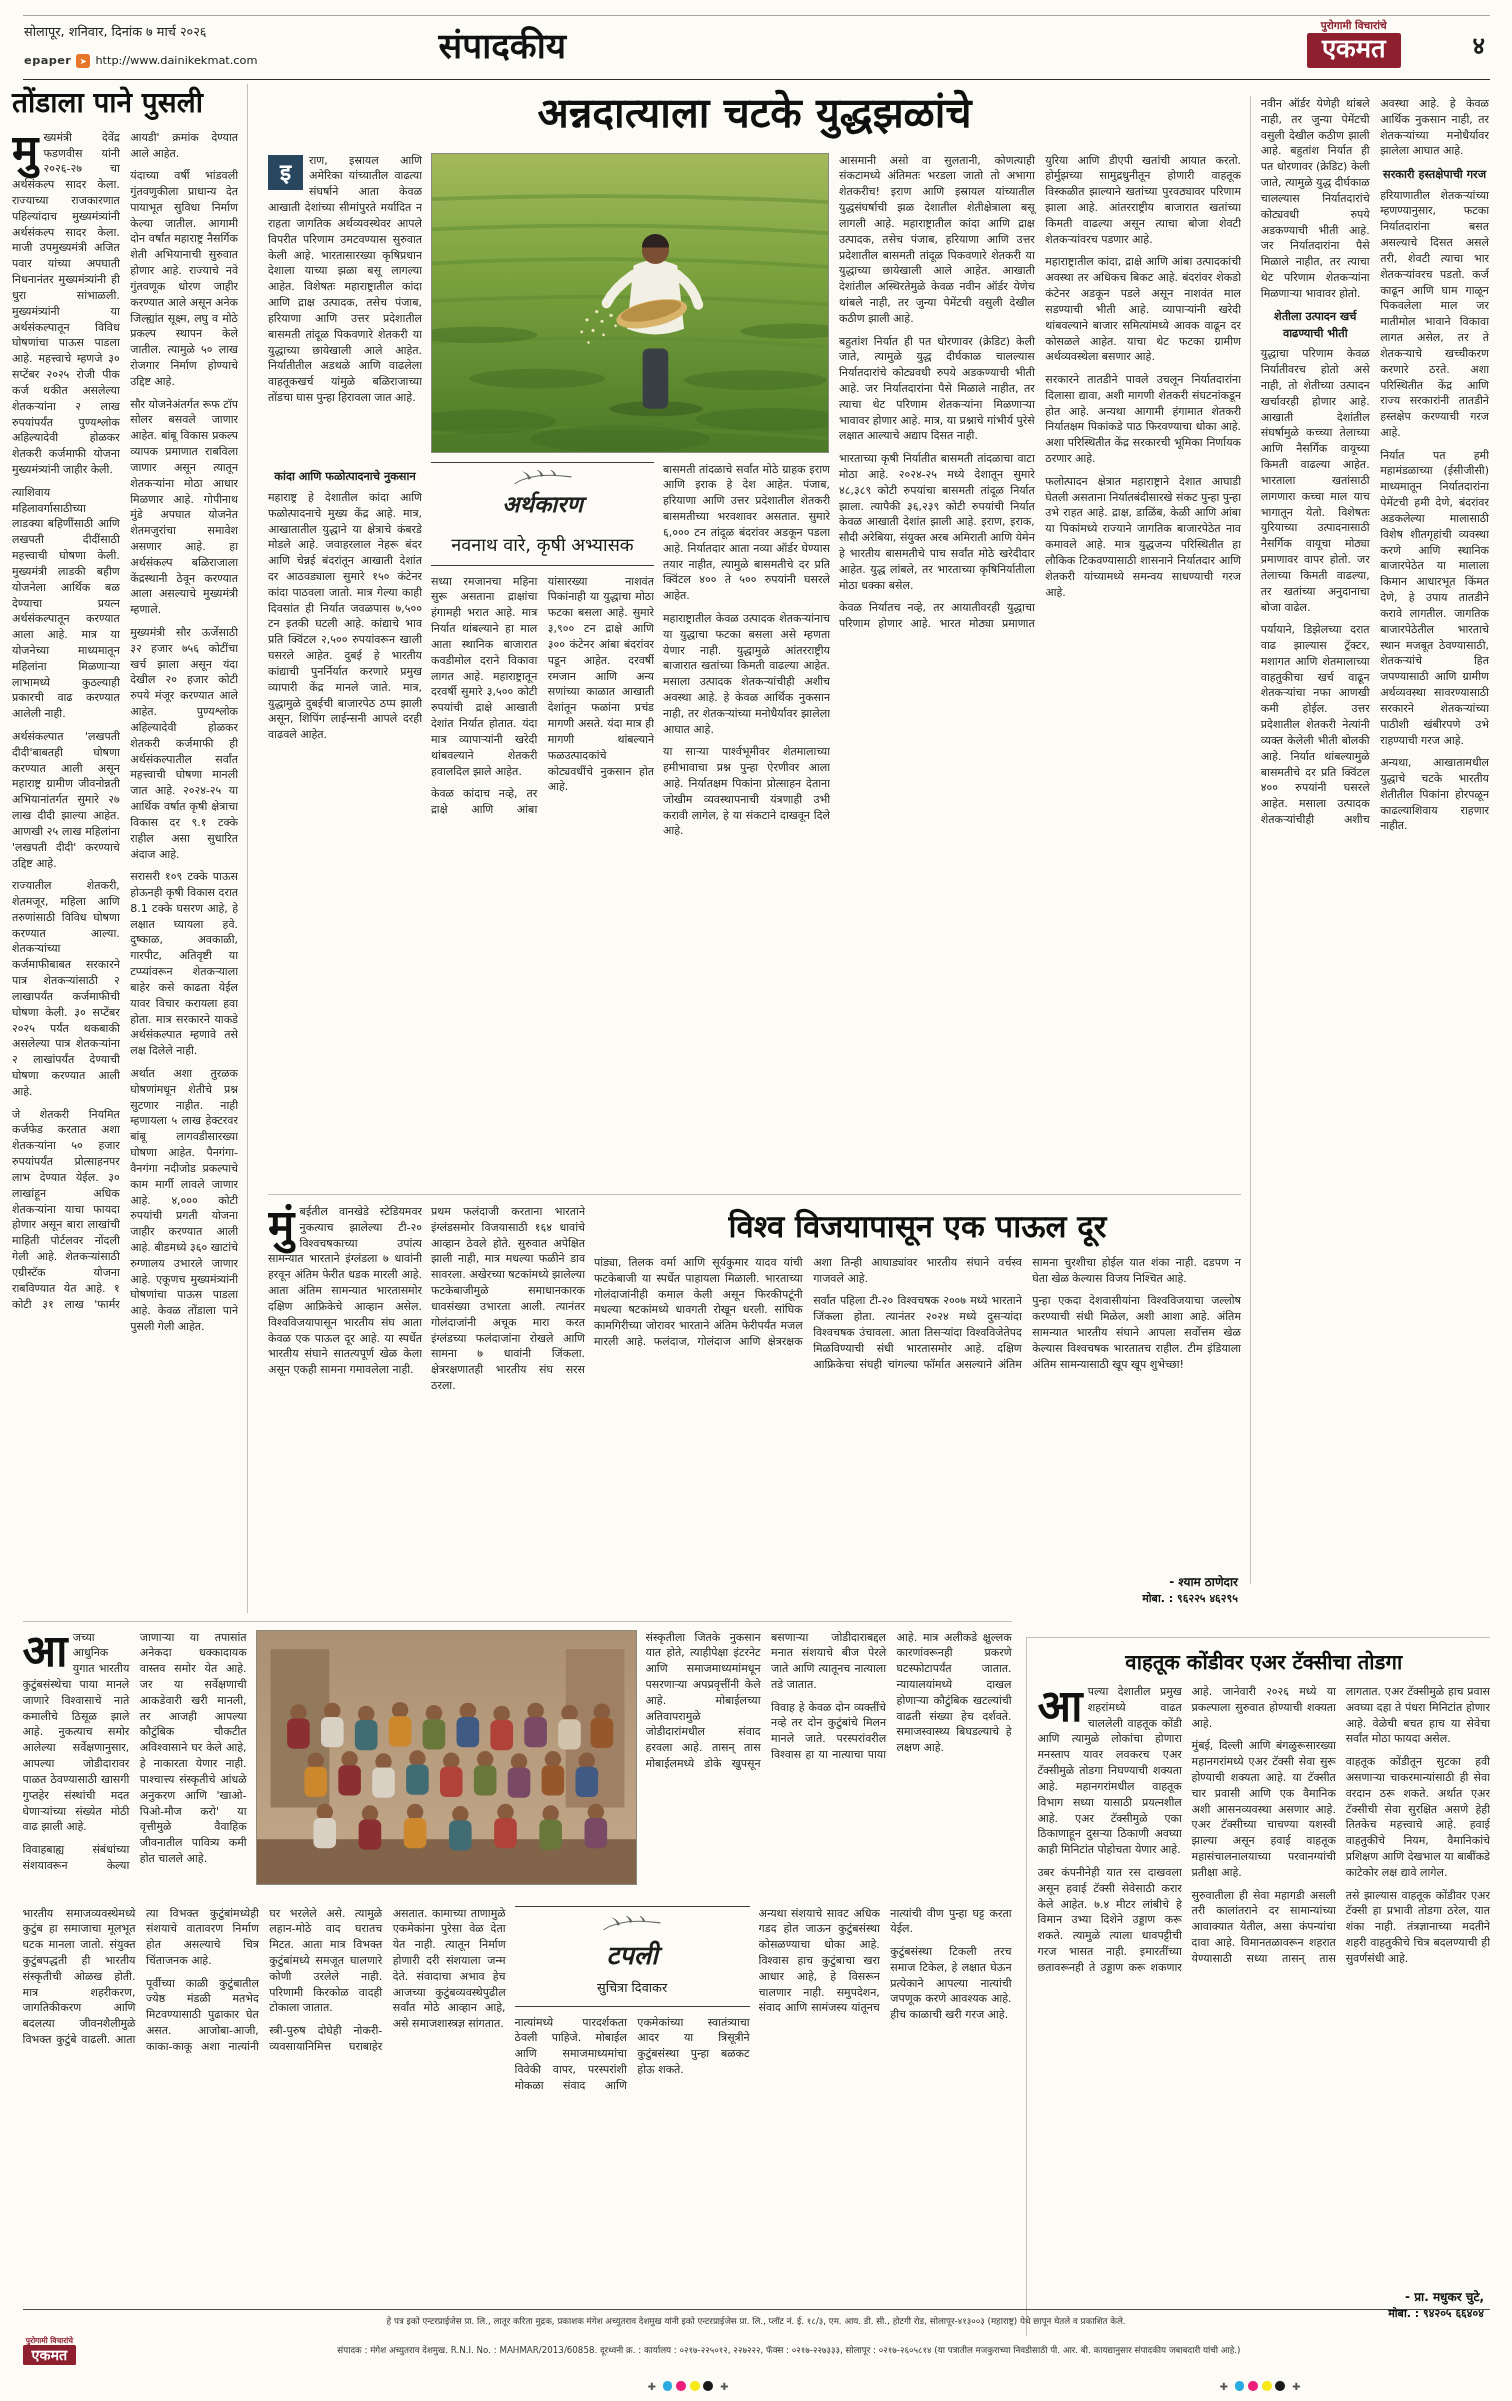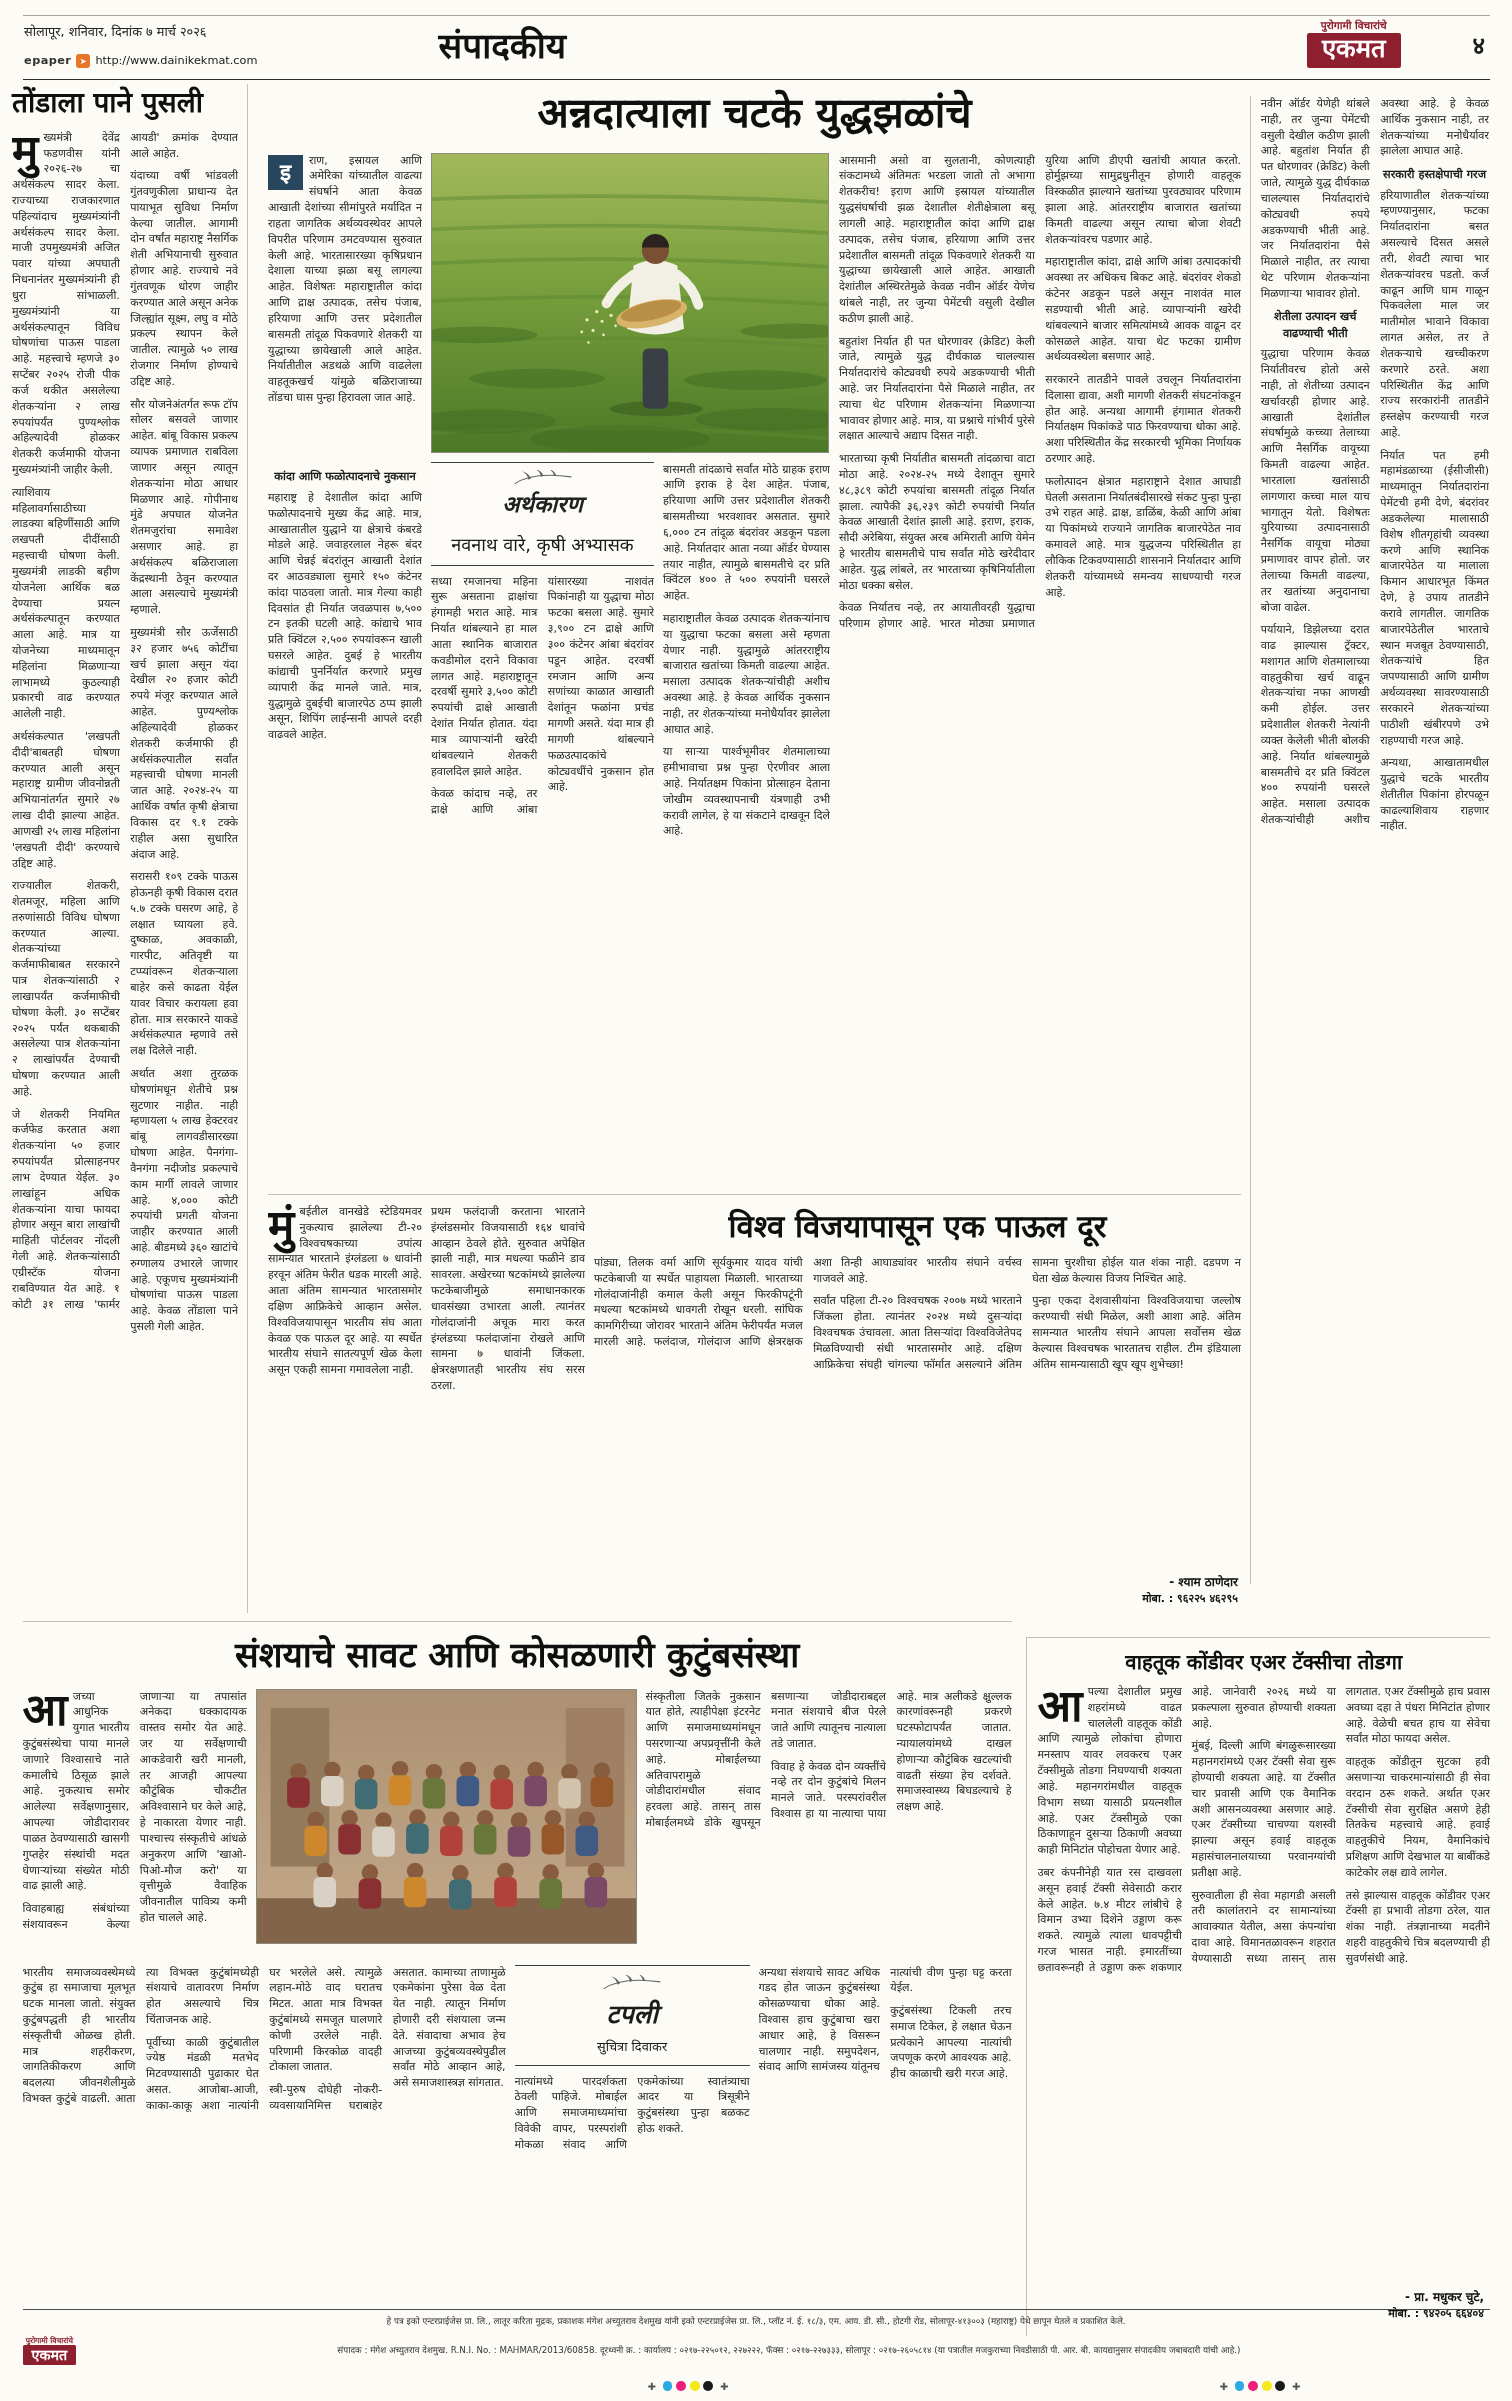--- a/index.html
+++ b/index.html
@@ -130,21 +130,21 @@
     <h2 class="budget-head">तोंडाला पाने पुसली</h2>
     <div class="budget-body body-text cols-2">
       <p><span class="dropcap">मु</span><span>ख्यमंत्री देवेंद्र फडणवीस यांनी २०२६-२७ चा अर्थसंकल्प सादर केला. राज्याच्या राजकारणात पहिल्यांदाच मुख्यमंत्र्यांनी अर्थसंकल्प सादर केला. माजी उपमुख्यमंत्री अजित पवार यांच्या अपघाती निधनानंतर मुख्यमंत्र्यांनी ही धुरा सांभाळली. मुख्यमंत्र्यांनी या अर्थसंकल्पातून विविध घोषणांचा पाऊस पाडला आहे. महत्त्वाचे म्हणजे ३० सप्टेंबर २०२५ रोजी पीक कर्ज थकीत असलेल्या शेतकऱ्यांना २ लाख रुपयांपर्यंत पुण्यश्लोक अहिल्यादेवी होळकर शेतकरी कर्जमाफी योजना मुख्यमंत्र्यांनी जाहीर केली.</span></p>
       <p>त्याशिवाय महिलावर्गासाठीच्या लाडक्या बहिणींसाठी आणि लखपती दीदींसाठी महत्त्वाची घोषणा केली. मुख्यमंत्री लाडकी बहीण योजनेला आर्थिक बळ देण्याचा प्रयत्न अर्थसंकल्पातून करण्यात आला आहे. मात्र या योजनेच्या माध्यमातून महिलांना मिळणाऱ्या लाभामध्ये कुठल्याही प्रकारची वाढ करण्यात आलेली नाही.</p>
       <p>अर्थसंकल्पात 'लखपती दीदी'बाबतही घोषणा करण्यात आली असून महाराष्ट्र ग्रामीण जीवनोन्नती अभियानांतर्गत सुमारे २७ लाख दीदी झाल्या आहेत. आणखी २५ लाख महिलांना 'लखपती दीदी' करण्याचे उद्दिष्ट आहे.</p>
       <p>राज्यातील शेतकरी, शेतमजूर, महिला आणि तरुणांसाठी विविध घोषणा करण्यात आल्या. शेतकऱ्यांच्या कर्जमाफीबाबत सरकारने पात्र शेतकऱ्यांसाठी २ लाखापर्यंत कर्जमाफीची घोषणा केली. ३० सप्टेंबर २०२५ पर्यंत थकबाकी असलेल्या पात्र शेतकऱ्यांना २ लाखांपर्यंत देण्याची घोषणा करण्यात आली आहे.</p>
       <p>जे शेतकरी नियमित कर्जफेड करतात अशा शेतकऱ्यांना ५० हजार रुपयांपर्यंत प्रोत्साहनपर लाभ देण्यात येईल. ३० लाखांहून अधिक शेतकऱ्यांना याचा फायदा होणार असून बारा लाखांची माहिती पोर्टलवर नोंदली गेली आहे. शेतकऱ्यांसाठी एग्रीस्टॅक योजना राबविण्यात येत आहे. १ कोटी ३१ लाख 'फार्मर आयडी' क्रमांक देण्यात आले आहेत.</p>
       <p>यंदाच्या वर्षी भांडवली गुंतवणुकीला प्राधान्य देत पायाभूत सुविधा निर्माण केल्या जातील. आगामी दोन वर्षांत महाराष्ट्र नैसर्गिक शेती अभियानाची सुरुवात होणार आहे. राज्याचे नवे गुंतवणूक धोरण जाहीर करण्यात आले असून अनेक जिल्ह्यांत सूक्ष्म, लघु व मोठे प्रकल्प स्थापन केले जातील. त्यामुळे ५० लाख रोजगार निर्माण होण्याचे उद्दिष्ट आहे.</p>
       <p>सौर योजनेअंतर्गत रूफ टॉप सोलर बसवले जाणार आहेत. बांबू विकास प्रकल्प व्यापक प्रमाणात राबविला जाणार असून त्यातून शेतकऱ्यांना मोठा आधार मिळणार आहे. गोपीनाथ मुंडे अपघात योजनेत शेतमजुरांचा समावेश असणार आहे. हा अर्थसंकल्प बळिराजाला केंद्रस्थानी ठेवून करण्यात आला असल्याचे मुख्यमंत्री म्हणाले.</p>
       <p>मुख्यमंत्री सौर ऊर्जेसाठी ३२ हजार ७५६ कोटींचा खर्च झाला असून यंदा देखील २० हजार कोटी रुपये मंजूर करण्यात आले आहेत. पुण्यश्लोक अहिल्यादेवी होळकर शेतकरी कर्जमाफी ही अर्थसंकल्पातील सर्वांत महत्त्वाची घोषणा मानली जात आहे. २०२४-२५ या आर्थिक वर्षात कृषी क्षेत्राचा विकास दर ९.१ टक्के राहील असा सुधारित अंदाज आहे.</p>
-      <p>सरासरी १०९ टक्के पाऊस होऊनही कृषी विकास दरात ५.७ टक्के घसरण आहे, हे लक्षात घ्यायला हवे. दुष्काळ, अवकाळी, गारपीट, अतिवृष्टी या टप्प्यांवरून शेतकऱ्याला बाहेर कसे काढता येईल यावर विचार करायला हवा होता. मात्र सरकारने याकडे अर्थसंकल्पात म्हणावे तसे लक्ष दिलेले नाही.</p>
+      <p>सरासरी १०९ टक्के पाऊस होऊनही कृषी विकास दरात 8.1 टक्के घसरण आहे, हे लक्षात घ्यायला हवे. दुष्काळ, अवकाळी, गारपीट, अतिवृष्टी या टप्प्यांवरून शेतकऱ्याला बाहेर कसे काढता येईल यावर विचार करायला हवा होता. मात्र सरकारने याकडे अर्थसंकल्पात म्हणावे तसे लक्ष दिलेले नाही.</p>
       <p>अर्थात अशा तुरळक घोषणांमधून शेतीचे प्रश्न सुटणार नाहीत. नाही म्हणायला ५ लाख हेक्टरवर बांबू लागवडीसारख्या घोषणा आहेत. पैनगंगा-वैनगंगा नदीजोड प्रकल्पाचे काम मार्गी लावले जाणार आहे. ४,००० कोटी रुपयांची प्रगती योजना जाहीर करण्यात आली आहे. बीडमध्ये ३६० खाटांचे रुग्णालय उभारले जाणार आहे. एकूणच मुख्यमंत्र्यांनी घोषणांचा पाऊस पाडला आहे. केवळ तोंडाला पाने पुसली गेली आहेत.</p>
     </div>
   </section>
 
   <section class="art-editorial abs">
     <h2 class="ed-head">अन्नदात्याला चटके युद्धझळांचे</h2>
     <div class="ed-content">
       <div class="ed-left">
         <div class="ed-row1">
           <div class="ed-colA body-text">
@@ -274,21 +274,20 @@
         <p>पुन्हा एकदा देशवासीयांना विश्वविजयाचा जल्लोष करण्याची संधी मिळेल, अशी आशा आहे. अंतिम सामन्यात भारतीय संघाने आपला सर्वोत्तम खेळ केल्यास विश्वचषक भारतातच राहील. टीम इंडियाला अंतिम सामन्यासाठी खूप खूप शुभेच्छा!</p>
       </div>
       <div class="cr-byline byline">
         <span>- श्याम ठाणेदार</span>
         <span class="mob">मोबा. : ९६२२५ ४६२९५</span>
       </div>
     </div>
   </section>
 
   <section class="art-family abs">
-    <h2 class="fam-head">संशयाचे सावट आणि कोसळणारी कुटुंबसंस्था</h2>
     <div class="fam-row1">
       <div class="fam-colA body-text cols-2">
         <p><span class="dropcap">आ</span><span>जच्या आधुनिक युगात भारतीय कुटुंबसंस्थेचा पाया मानले जाणारे विश्वासाचे नाते कमालीचे ठिसूळ झाले आहे. नुकत्याच समोर आलेल्या सर्वेक्षणानुसार, आपल्या जोडीदारावर पाळत ठेवण्यासाठी खासगी गुप्तहेर संस्थांची मदत घेणाऱ्यांच्या संख्येत मोठी वाढ झाली आहे.</span></p>
         <p>विवाहबाह्य संबंधांच्या संशयावरून केल्या जाणाऱ्या या तपासांत अनेकदा धक्कादायक वास्तव समोर येत आहे. जर या सर्वेक्षणाची आकडेवारी खरी मानली, तर आजही आपल्या कौटुंबिक चौकटीत अविश्वासाने घर केले आहे, हे नाकारता येणार नाही. पाश्चात्त्य संस्कृतीचे आंधळे अनुकरण आणि 'खाओ-पिओ-मौज करो' या वृत्तीमुळे वैवाहिक जीवनातील पावित्र्य कमी होत चालले आहे.</p>
       </div>
       <figure class="family-photo">
         <svg viewBox="0 0 506 338" width="381" height="255" preserveAspectRatio="none">
           <defs>
             <linearGradient id="wallg" x1="0" y1="0" x2="0" y2="1">
               <stop offset="0" stop-color="#b3977a"></stop>

